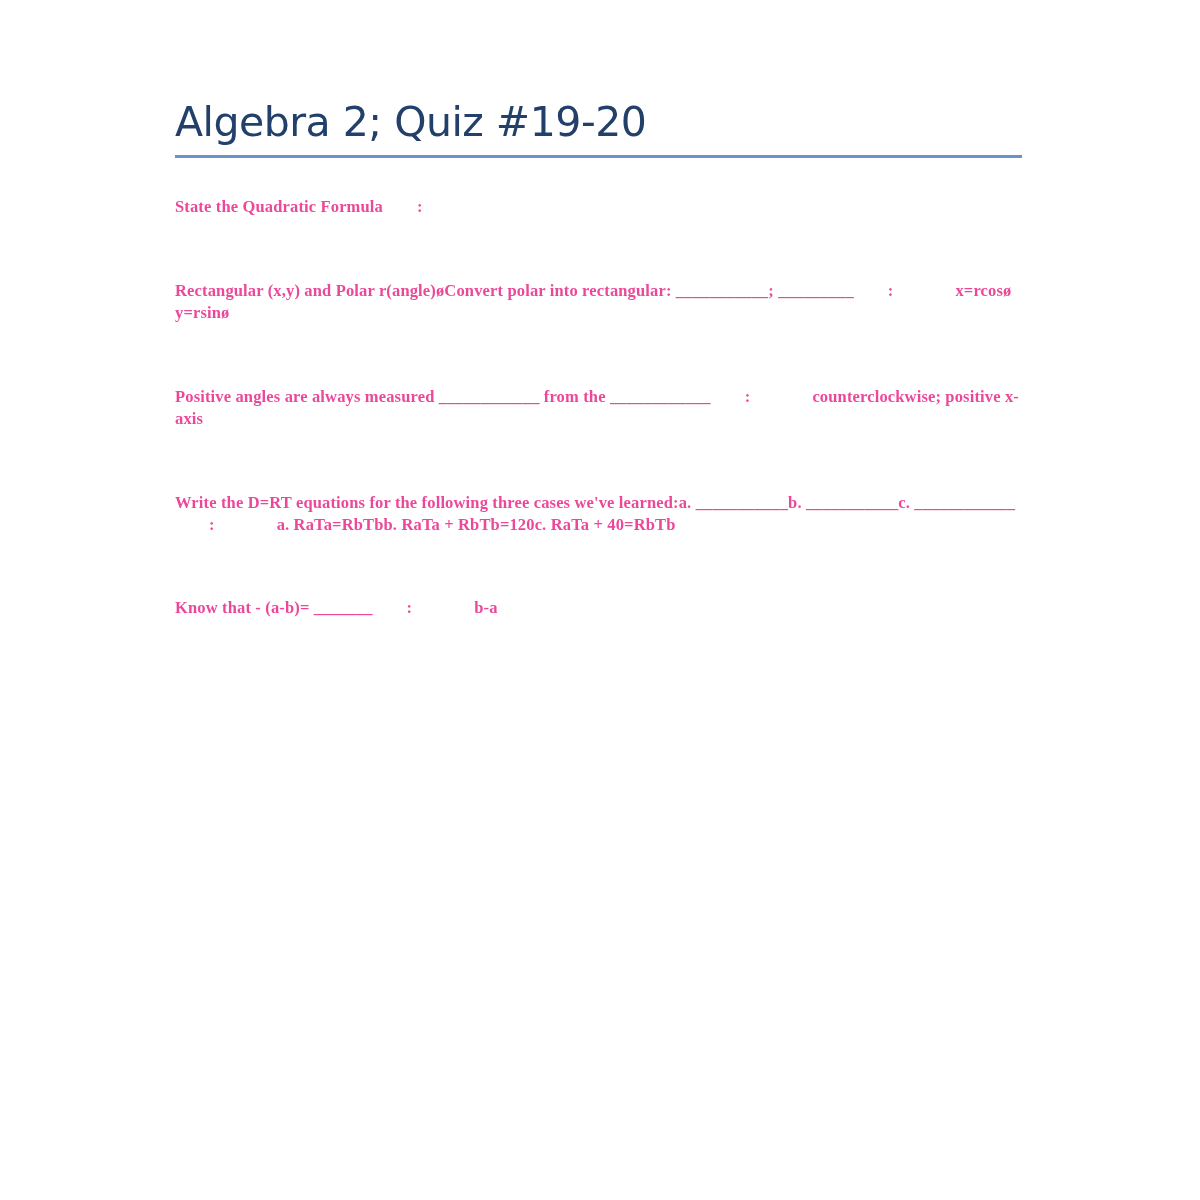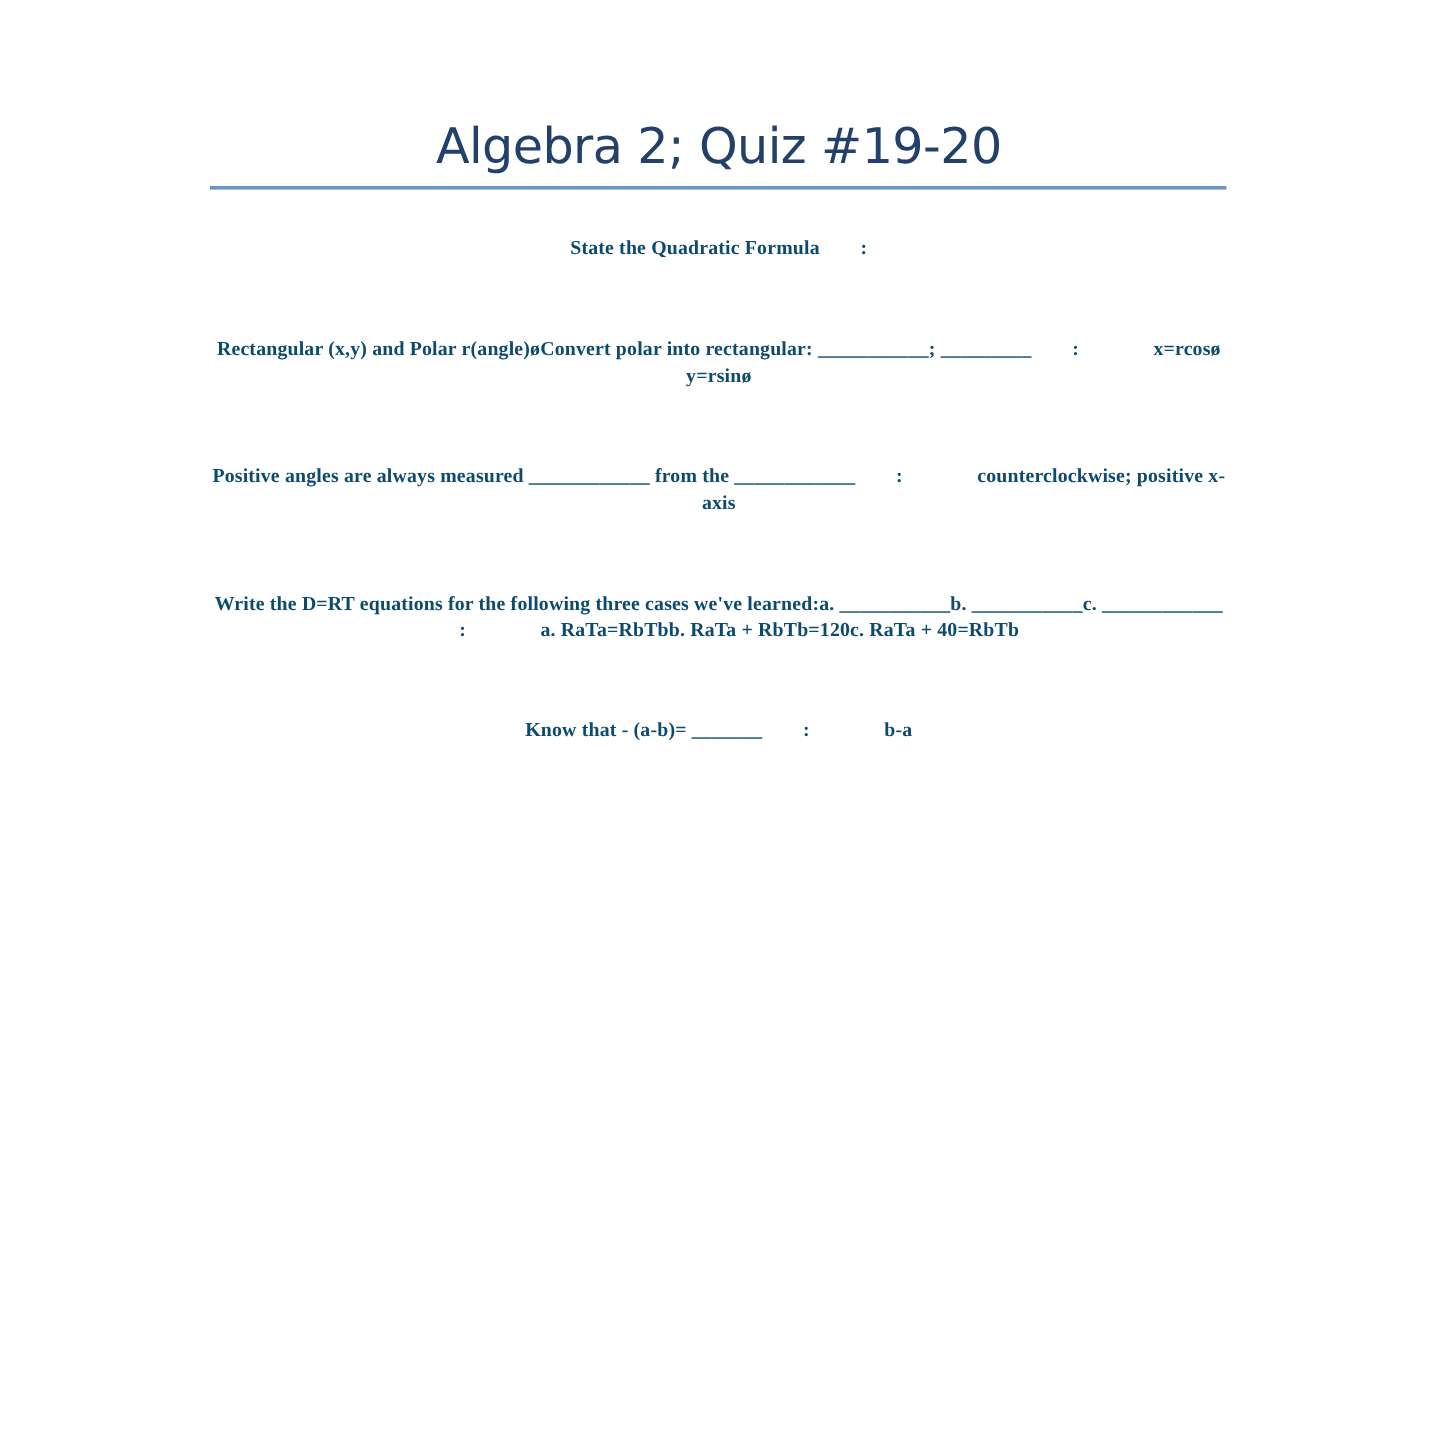--- a/index.html
+++ b/index.html
@@ -13,21 +13,20 @@
     overflow: hidden;
     font-family: "Liberation Serif", "DejaVu Serif", serif;
   }
 
   .page {
     position: relative;
     width: 1200px;
     height: 1188px;
     background: #ffffff;
     box-sizing: border-box;
-    text-align: center;
   }
 
   .content {
     position: absolute;
     left: 175px;
     top: 100px;
     width: 848px;
   }
 
   .doc-title {
@@ -52,21 +51,21 @@
   .qa-list {
     margin: 0;
     padding: 0;
     list-style: none;
   }
 
   .qa-item {
     font-family: "Liberation Serif", "DejaVu Serif", serif;
     font-size: 16.5px;
     font-weight: bold;
-    color: #0c4a6e;
+    color: #ec4899;
     line-height: 1.33;
     margin: 0;
     padding: 0;
     white-space: pre-wrap;
     word-break: normal;
     overflow-wrap: break-word;
     letter-spacing: 0.15px;
   }
 
   .qa-item.first { margin-top: 38px; }

